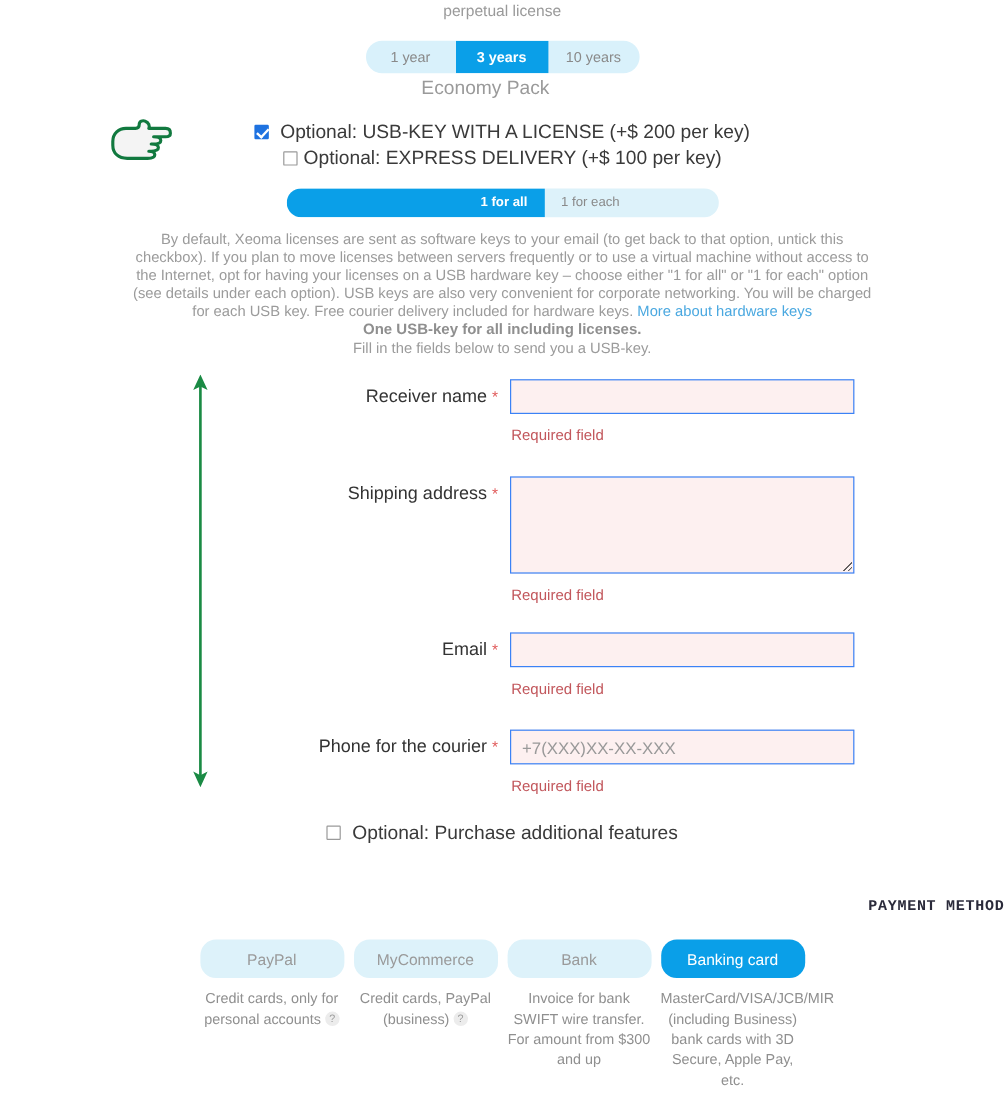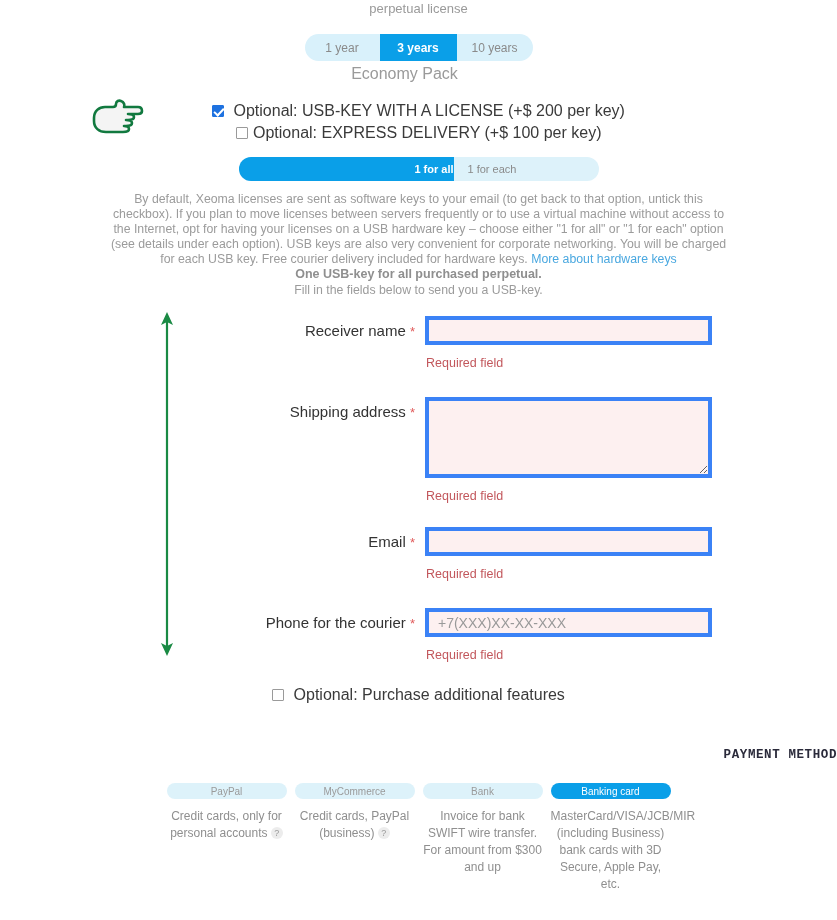--- a/index.html
+++ b/index.html
@@ -87,21 +87,21 @@
   .fa-wrap { display: flex; justify-content: center; margin-top: 13px; }
   .fa {
     display: flex; height: 24px; width: 360px;
     border-radius: 12px; overflow: hidden;
     background: #ddf2fa;
   }
   .fa .seg1 {
     width: 215px; background: #0a9fe8; color: #fff;
     font-size: 11px; font-weight: bold;
     display: flex; align-items: center; justify-content: flex-end;
-    padding-right: 0; cursor: pointer;
+    padding-right: 14px; cursor: pointer;
   }
   .fa .seg2 {
     flex: 1; color: #8a8a8a; font-size: 11px;
     display: flex; align-items: center; padding-left: 14px; cursor: pointer;
   }
 
   
   .desc {
     width: 618px; margin: 11px auto 0;
     text-align: center;
@@ -129,21 +129,21 @@
     width: 425px; text-align: right;
     font-size: 15px; color: #333;
     padding-right: 10px;
     padding-top: 6px;
   }
   .flabel .star { color: #e05a5a; font-size: 13px; }
   .fctl { width: 290px; }
   .inp {
     width: 287px; height: 29px;
     background: #fdf0f0;
-    border: 4px solid #3b82f6;
+    border: 1px solid #3b82f6;
     font-size: 14px; color: #555;
     padding: 0 9px;
     font-family: "Liberation Sans", sans-serif;
     outline: none;
   }
   .inp::placeholder { color: #999; }
   textarea.inp {
     height: 81px; padding-top: 6px; resize: vertical;
     display: block;
   }
@@ -164,23 +164,23 @@
   .pmtitle {
     text-align: right; margin-top: 44px;
     font-size: 12.5px; font-weight: bold;
     color: #2a2a3a; letter-spacing: .6px; font-family: Liberation Mono, monospace;
   }
   .pmtabs {
     display: flex; justify-content: center;
     gap: 8px; margin-top: 21px;
   }
   .pmtab {
-    width: 120px; height: 16px; border-radius: 13px;
+    width: 120px; height: 32px; border-radius: 13px;
     background: #ddf2fa; color: #9a9a9a;
-    font-size: 10px;
+    font-size: 13px;
     display: flex; align-items: center; justify-content: center;
     cursor: pointer; user-select: none;
   }
   .pmtab.sel { background: #0a9fe8; color: #fff; }
   .pmdescs { display: flex; justify-content: center; gap: 8px; margin-top: 9px; }
   .pmdesc {
     width: 120px; text-align: center;
     font-size: 12px; line-height: 17px; color: #8f8f8f;
   }
   .q {
@@ -226,21 +226,21 @@
   <div class="fa-wrap">
     <div class="fa">
       <div class="seg1">1 for all</div>
       <div class="seg2">1 for each</div>
     </div>
   </div>
 
   <div class="desc">
     <span>By default, Xeoma licenses are sent as software keys to your email (to get back to that option, untick this checkbox). If you plan to move licenses between servers frequently or to use a virtual machine without access to the Internet, opt for having your licenses on a USB hardware key – choose either "1 for all" or "1 for each" option (see details under each option). USB keys are also very convenient for corporate networking. You will be charged for each USB key. Free courier delivery included for hardware keys. </span><a href="#">More about hardware keys</a>
   </div>
-  <div class="onekey">One USB-key for all purchased perpetual.</div>
+  <div class="onekey">One USB-key for all including licenses.</div>
   <div class="fillin">Fill in the fields below to send you a USB-key.</div>
 
   <div class="arrow">
     <svg width="20" height="344" viewBox="0 0 20 344">
       <line x1="10" y1="9" x2="10" y2="335" stroke="#1a8a44" stroke-width="2.2"></line>
       <path d="M10 0 L16 13 L10 10 L4 13 Z" fill="#1a8a44"></path>
       <path d="M10 344 L16 331 L10 334 L4 331 Z" fill="#1a8a44"></path>
     </svg>
   </div>
 

